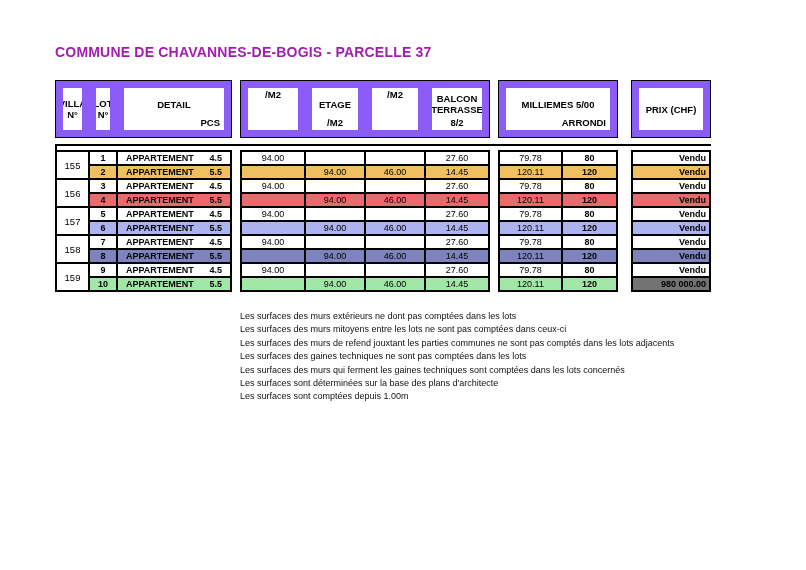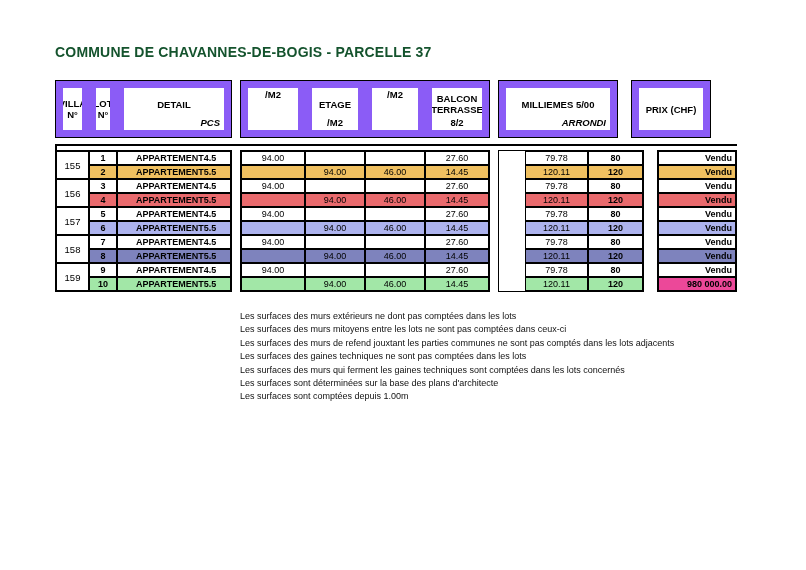--- a/index.html
+++ b/index.html
@@ -3,57 +3,57 @@
 <meta charset="utf-8">
 <style>
   html,body { margin:0; padding:0; background:#e8e8e8; }
   .page {
     position:relative; width:806px; height:570px; background:#ffffff;
     margin:0 auto; font-family:"Liberation Sans", sans-serif; color:#000;
     overflow:hidden;
   }
   .title {
     position:absolute; left:55px; top:44px;
-    font-size:14px; font-weight:bold; color:#14532d; letter-spacing:0.2px;
+    font-size:14px; font-weight:bold; color:#a21caf; letter-spacing:0.2px;
   }
   .table-wrap { position:absolute; left:55px; top:80px; }
   .hdr-row { display:flex; align-items:flex-start; }
   .gap-a { width:8px; } .gap-b { width:8px; } .gap-c { width:13px; }
 
   .hblock { border:1px solid #000; display:grid; height:58px; box-sizing:border-box; background:#fff; }
   .hblock-a { grid-template-columns:33px 28px 114px; }
   .hblock-b { grid-template-columns:64px 60px 60px 64px; }
   .hblock-c { grid-template-columns:118px; }
   .hblock-d { grid-template-columns:78px; }
   .hcell {
     border:7px solid #8b5cf6; box-sizing:border-box;
     display:flex; flex-direction:column; justify-content:space-between;
     font-weight:bold; font-size:9.5px; padding:2px 2px; overflow:hidden;
   }
   .hmain { flex:1; display:flex; flex-direction:column; justify-content:center; align-items:center; text-align:center; line-height:11px; }
   .hunit { line-height:10px; align-self:center; }
-  .hunit.right { align-self:flex-end; padding-right:2px;font-style:italic; }
+  .hunit.right { align-self:flex-end; padding-right:2px; }
 
   .rule-spacer { height:6px; }
   .rule { border-top:2px solid #000; border-left:2px solid #000; height:4px; }
 
   .data-row { display:flex; align-items:flex-start; }
   .dblock { border:1px solid #000; display:grid; grid-template-rows:repeat(10,14px); box-sizing:content-box; background:#fff; }
   .dblock-a { grid-template-columns:33px 28px 114px; }
   .dblock-b { grid-template-columns:64px 60px 60px 64px; }
-  .dblock-c { grid-template-columns:63px 55px;padding-left:26px; }
+  .dblock-c { grid-template-columns:63px 55px; }
   .dblock-d { grid-template-columns:78px; }
   .dc {
     border:1px solid #000; box-sizing:border-box; background:#fff;
     font-size:9px; line-height:11px;
     display:flex; align-items:center; justify-content:center; overflow:hidden;
   }
   .dc.bold { font-weight:bold; }
   .dc.villa { font-size:9.5px; }
-  .dc.detail { justify-content:space-between; padding:0 18px; font-weight:bold; }
+  .dc.detail { justify-content:space-between; padding:0 8px; font-weight:bold; }
   .dc.right { justify-content:flex-end; padding-right:3px; }
   .notes {
     position:absolute; left:240px; top:310px;
     font-size:9px; line-height:13.4px; color:#111; white-space:nowrap;
   }
 </style>
 </head>
 <body>
 
 <div class="page">
@@ -264,21 +264,21 @@
       <div class="dblock dblock-d">
         <div class="dc bold right" style="background-color: rgb(255, 255, 255);">Vendu</div>
         <div class="dc bold right" style="background-color: rgb(240, 192, 96);">Vendu</div>
         <div class="dc bold right" style="background-color: rgb(255, 255, 255);">Vendu</div>
         <div class="dc bold right" style="background-color: rgb(233, 106, 109);">Vendu</div>
         <div class="dc bold right" style="background-color: rgb(255, 255, 255);">Vendu</div>
         <div class="dc bold right" style="background-color: rgb(173, 179, 238);">Vendu</div>
         <div class="dc bold right" style="background-color: rgb(255, 255, 255);">Vendu</div>
         <div class="dc bold right" style="background-color: rgb(126, 131, 189);">Vendu</div>
         <div class="dc bold right" style="background-color: rgb(255, 255, 255);">Vendu</div>
-        <div class="dc bold right" style="background-color: #ec4899;">980 000.00</div>
+        <div class="dc bold right" style="background-color: #737373;">980 000.00</div>
       </div>
 
     </div>
   </div>
 
   <div class="notes">
     <div>Les surfaces des murs extérieurs ne dont pas comptées dans les lots</div>
     <div>Les surfaces des murs mitoyens entre les lots ne sont pas comptées dans ceux-ci</div>
     <div>Les surfaces des murs de refend jouxtant les parties communes ne sont pas comptés dans les lots adjacents</div>
     <div>Les surfaces des gaines techniques ne sont pas comptées dans les lots</div>

